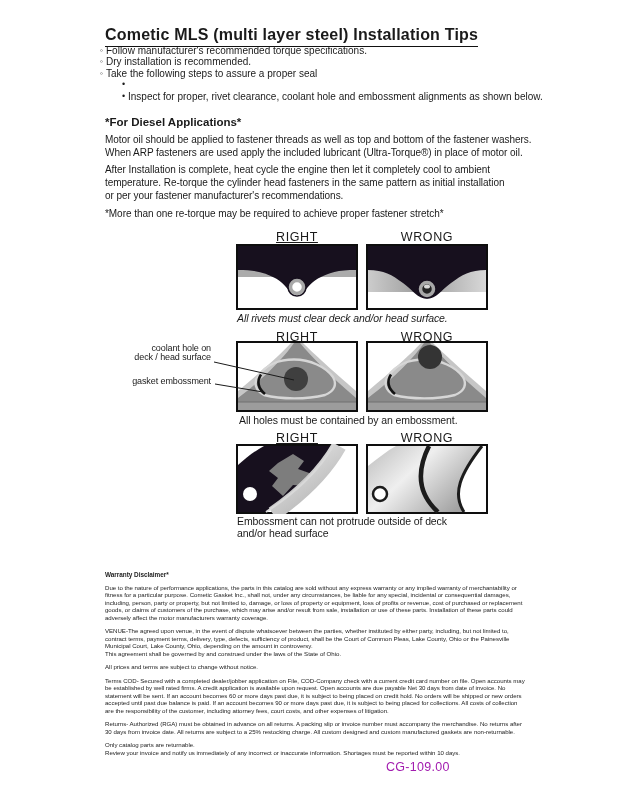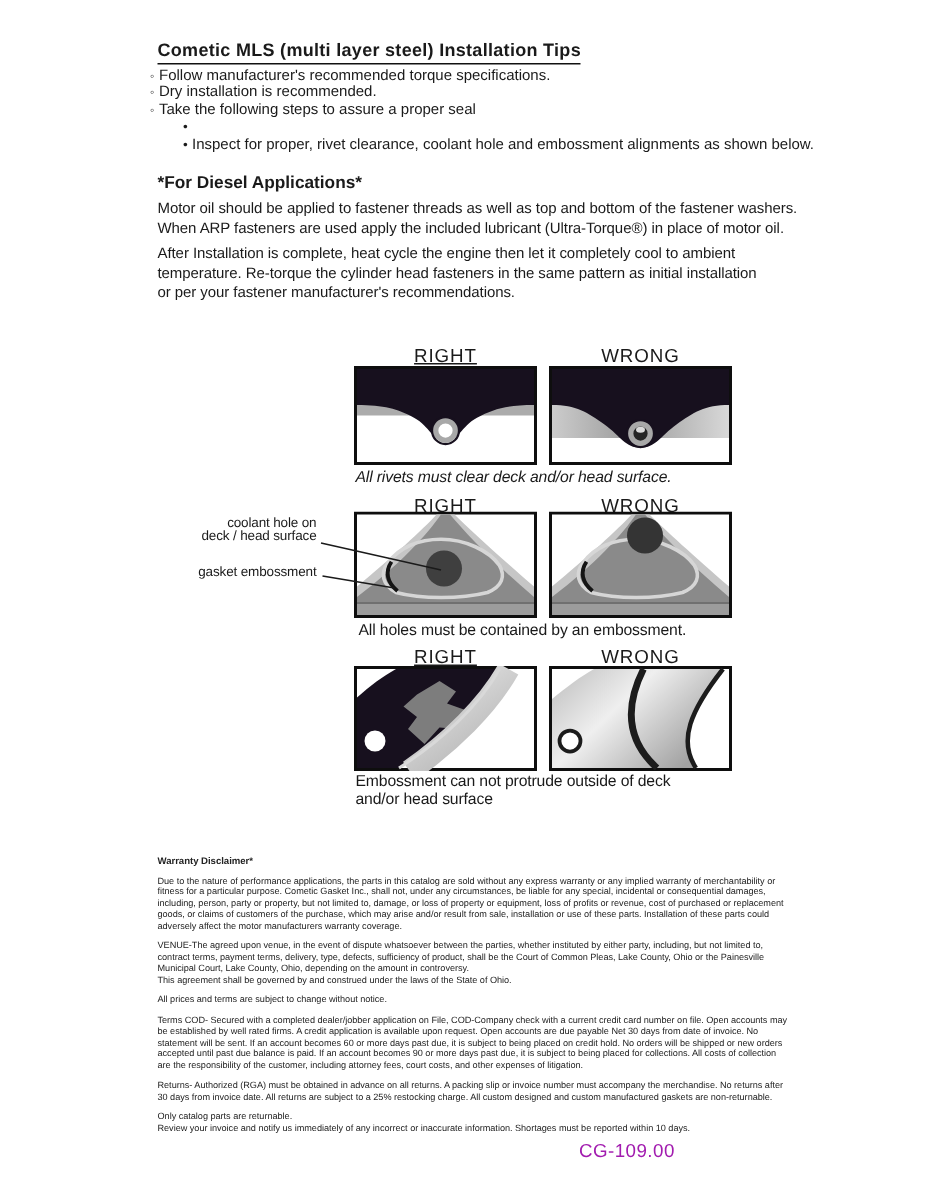--- a/index.html
+++ b/index.html
@@ -3,21 +3,21 @@
 <meta charset="utf-8">
 <style>
   * { margin:0; padding:0; box-sizing:border-box; }
   html,body { background:#ffffff; }
   .page {
     position:relative; width:618px; height:800px; background:#ffffff;
     font-family:"Liberation Sans", sans-serif; color:#1a1a1a; overflow:hidden;
   }
   .abs { position:absolute; }
   .page-title {
-    left:105px; top:26px; font-size:12px; font-weight:bold; letter-spacing:.2px;
+    left:105px; top:26px; font-size:16px; font-weight:bold; letter-spacing:.2px;
     border-bottom:1.6px solid #111; padding-bottom:2px; display:inline-block;
   }
   .tips { left:97px; top:45px; font-size:10px; }
   .tip { display:flex; line-height:11.4px; }
   .tip .m { width:9px; text-align:center; font-size:8px; flex:0 0 9px; }
   .tip.l2 { margin-left:22px; }
   .tip.l2 .m { font-size:9px; }
   .diesel-heading { left:105px; top:116px; font-size:11.5px; font-weight:bold; }
   .para { white-space:pre-line; font-size:10px; line-height:13px; letter-spacing:-.05px; }
   .p-a { left:105px; top:133px; width:440px; }
@@ -75,20 +75,21 @@
         <span>Inspect for proper, rivet clearance, coolant hole and embossment alignments as shown below.</span>
       </div>
   </div>
 
   <div class="abs diesel-heading">*For Diesel Applications*</div>
   <div class="abs para p-a">Motor oil should be applied to fastener threads as well as top and bottom of the fastener washers.
 When ARP fasteners are used apply the included lubricant (Ultra-Torque®) in place of motor oil.</div>
   <div class="abs para p-b">After Installation is complete, heat cycle the engine then let it completely cool to ambient
 temperature. Re-torque the cylinder head fasteners in the same pattern as initial installation
 or per your fastener manufacturer's recommendations.</div>
+  <div class="abs para p-c">*More than one re-torque may be required to achieve proper fastener stretch*</div>
 
   <div class="abs figure fig1">
     <div class="fig-label rl">RIGHT</div>
     <div class="fig-label wl">WRONG</div>
     <svg class="fig-svg rsvg" width="122" height="66" viewBox="0 0 122 66">
       <rect x="1" y="1" width="120" height="64" fill="#ffffff" stroke="#0e0e0e" stroke-width="2"></rect>
       <rect x="2" y="25" width="118" height="8" fill="#ababab"></rect>
       <path d="M2,2 H120 V26 C102,26 93,28.5 82,34.5 C71,40.5 70,50 61,50 C52,50 51,40.5 40,34.5 C29,28.5 20,26 2,26 Z" fill="#17101e"></path>
       <circle cx="61" cy="43" r="9" fill="none" stroke="#17101e" stroke-width="1.5"></circle>
       <circle cx="61" cy="43" r="6.5" fill="#ffffff" stroke="#a8a8a8" stroke-width="3.5"></circle>

